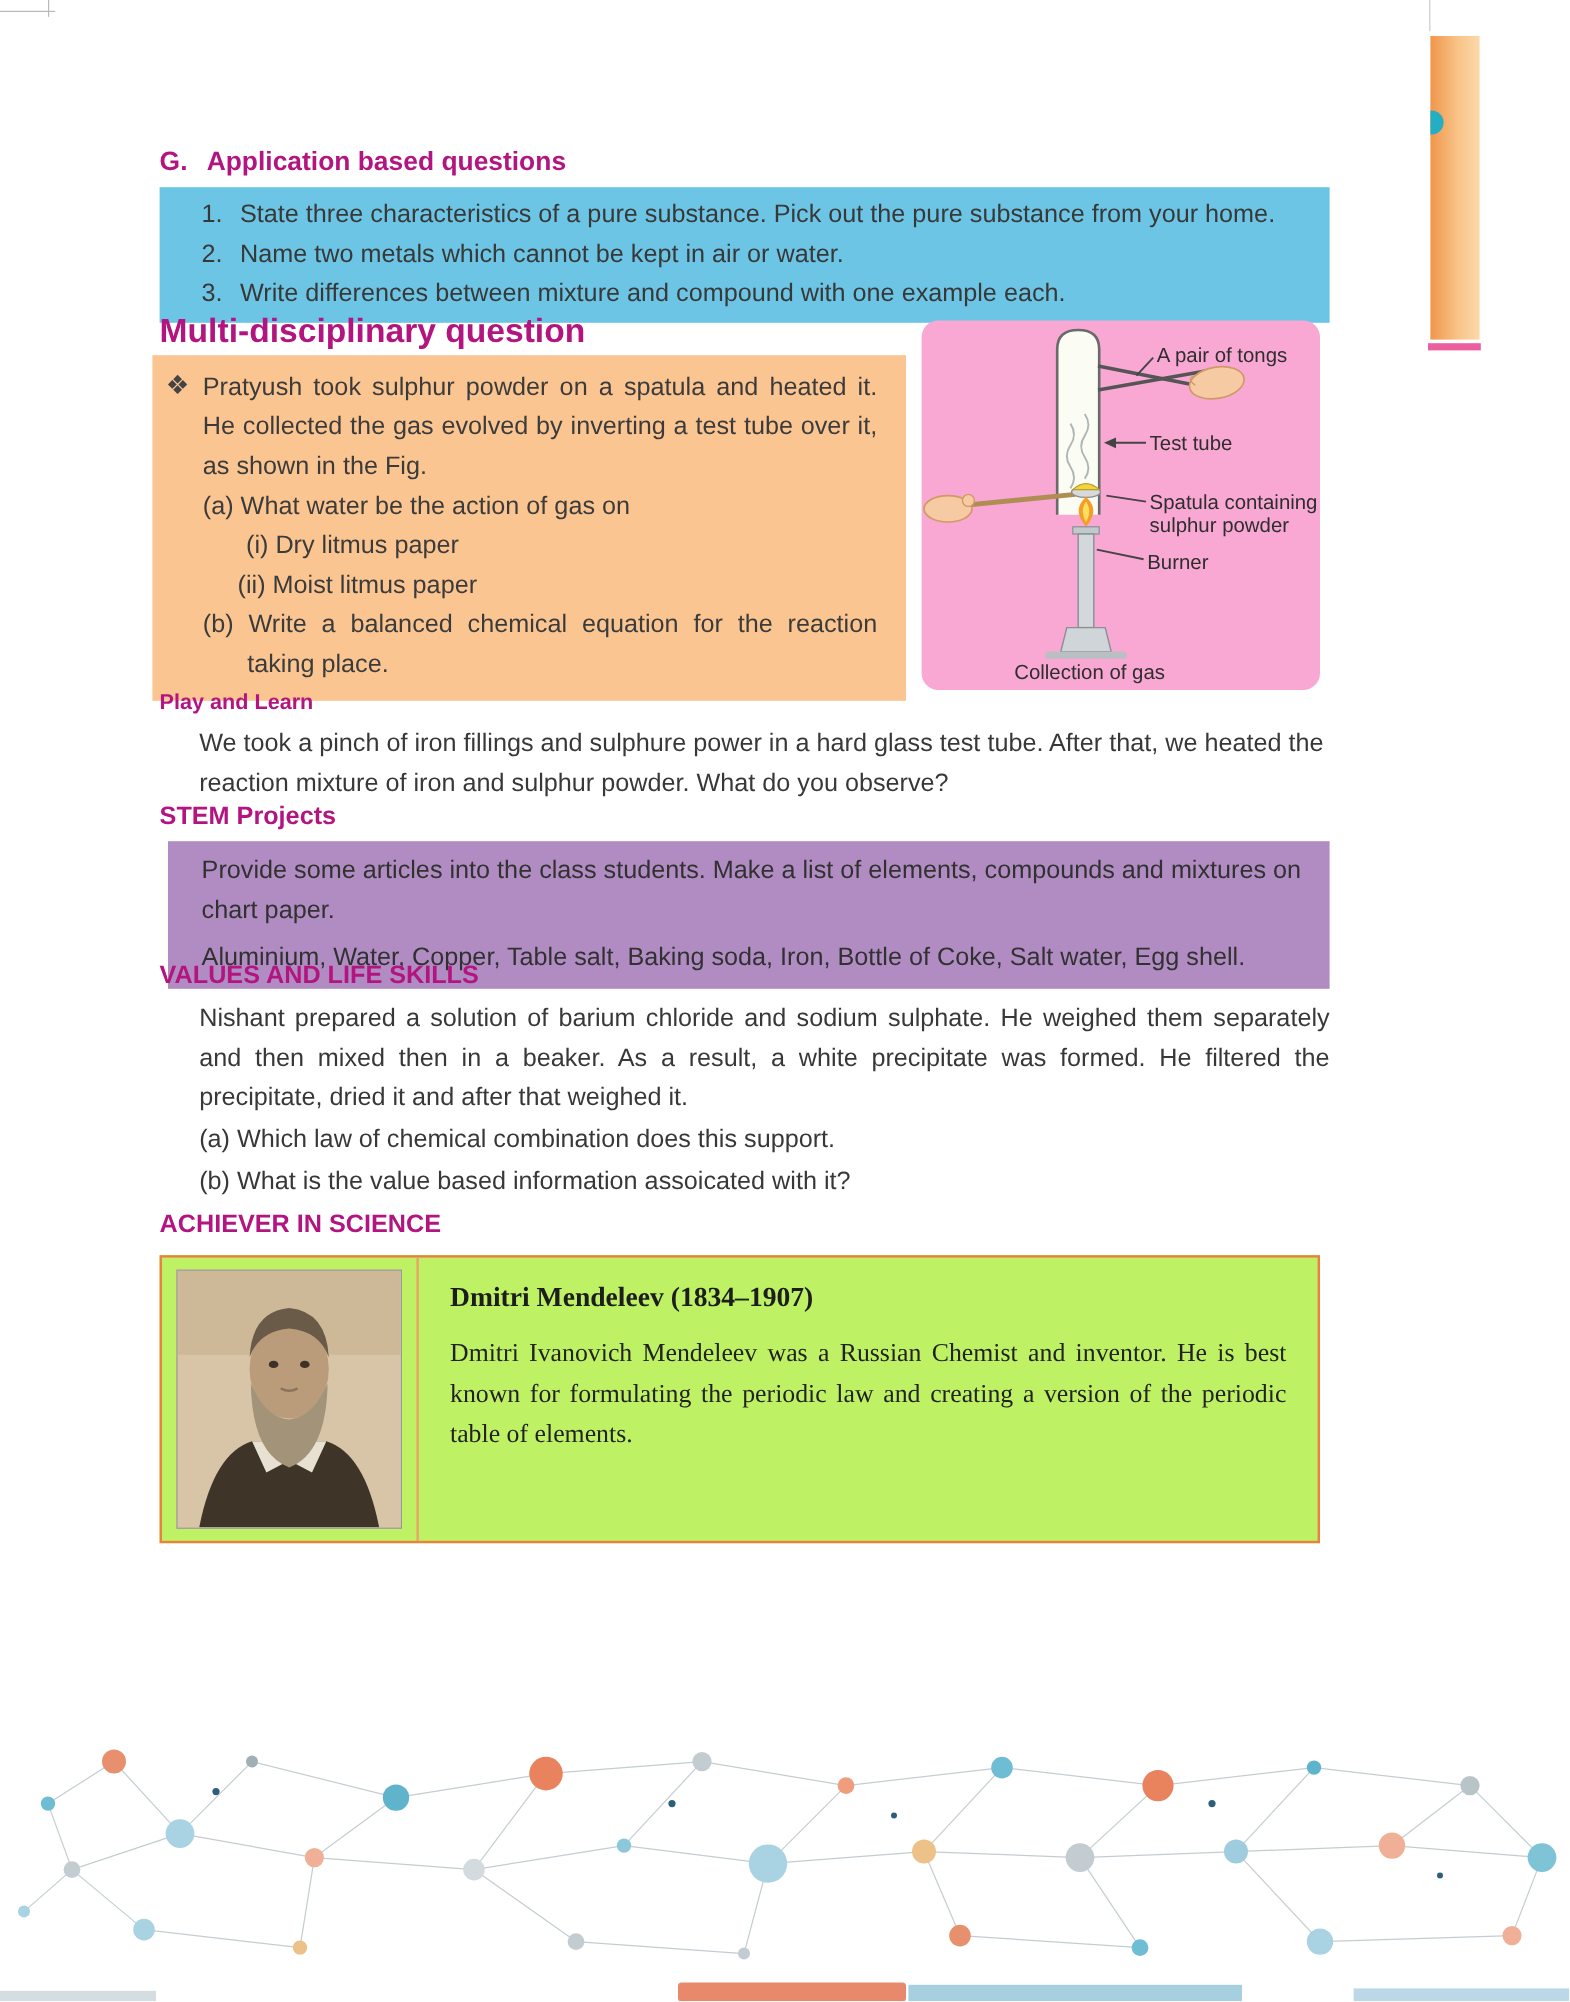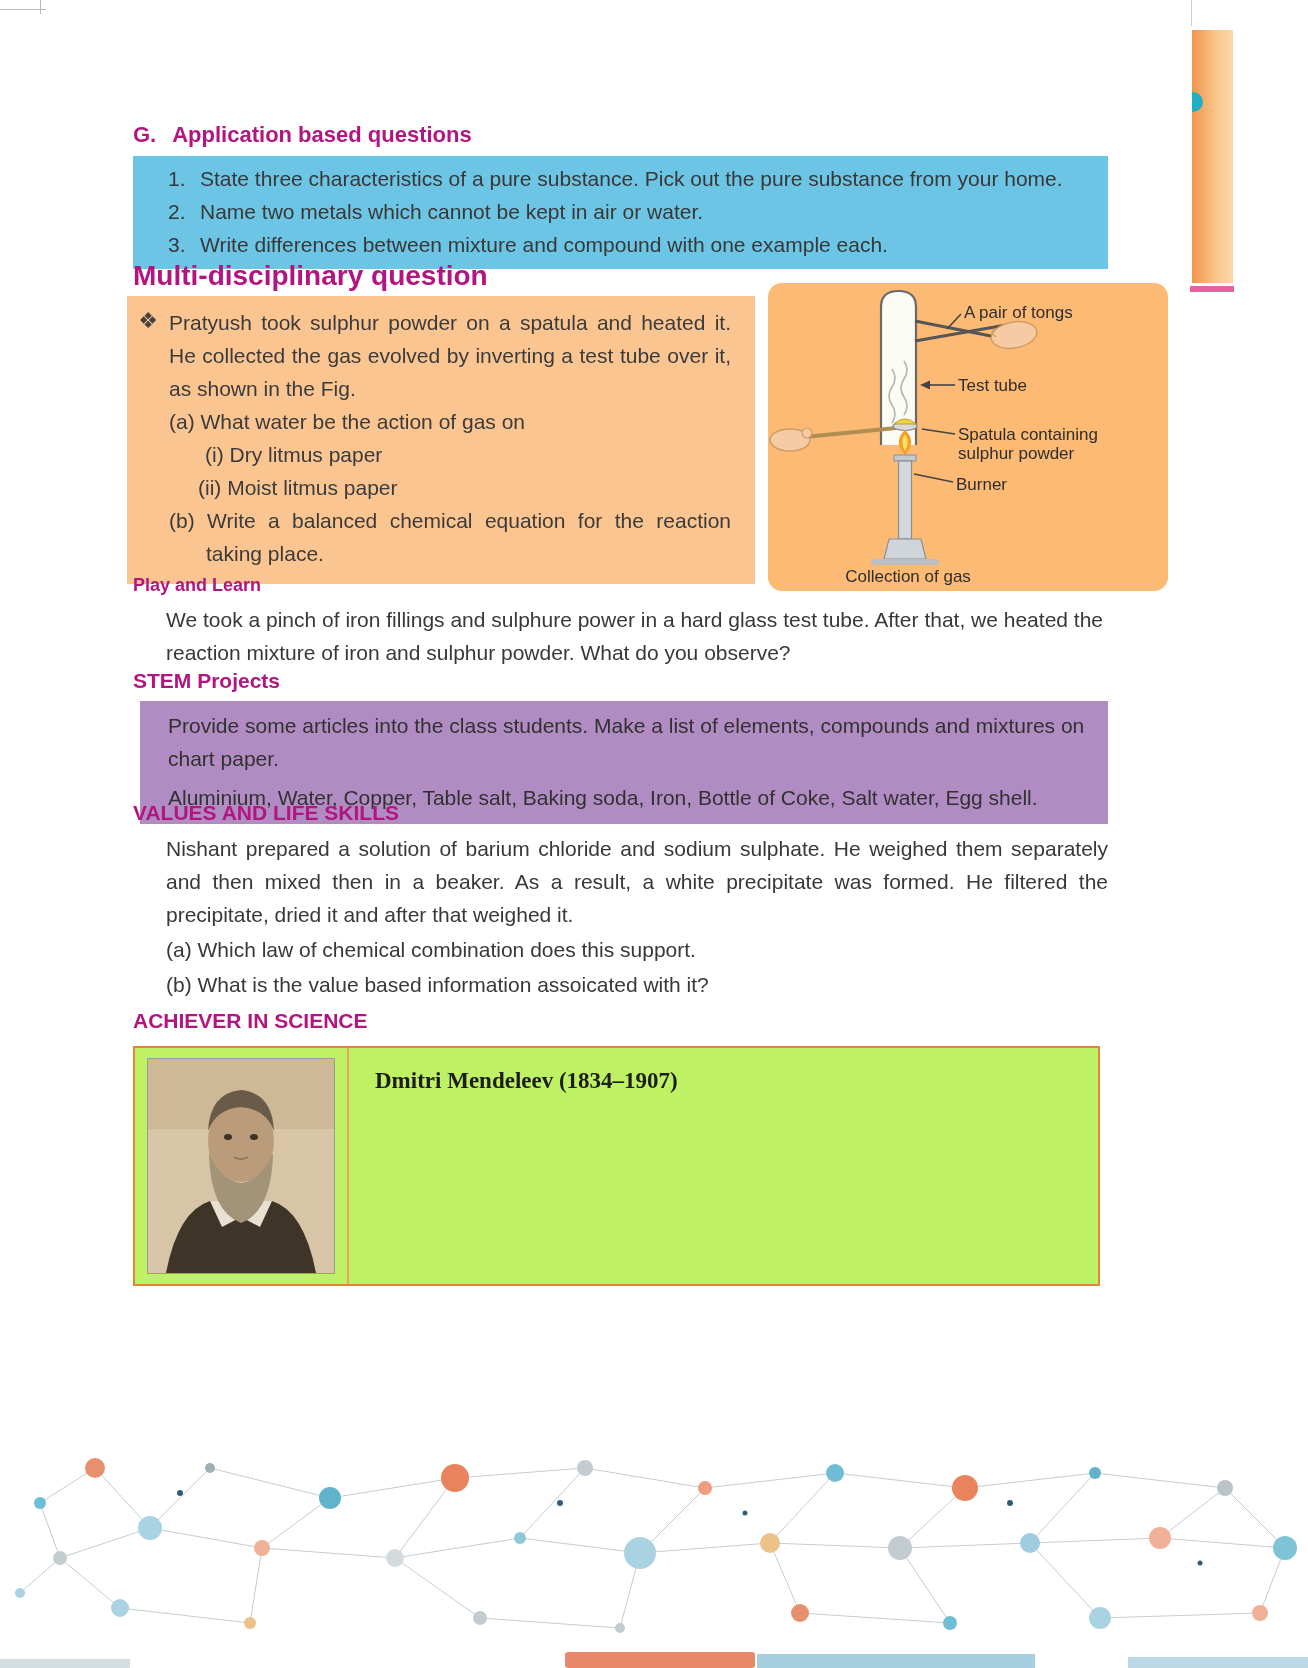--- a/index.html
+++ b/index.html
@@ -45,22 +45,22 @@
   .bullet-col { flex:0 0 42px; text-align:center; color:#444; font-size:22px; padding-top:2px; }
   .mtext { flex:1; padding-right:8px; }
   .mtext p { font-size:21px; line-height:33px; }
   .intro { text-align:justify; }
   .qai { padding-left:36px; }
   .qaii { padding-left:29px; }
   .qb { padding-left:37px; text-indent:-37px; text-align:justify; }
 
   
   .diagram {
-    position:absolute; left:635px; top:20px; width:400px; height:308px;
-    background:#fdba74; border-radius:14px;
+    position:absolute; left:635px; top:4px; width:332px; height:308px;
+    background:#f9a8d4; border-radius:14px;
   }
   .diagram svg { position:absolute; left:0; top:0; }
   .dlbl { position:absolute; font-size:17px; line-height:19px; color:#2e2e2e; white-space:nowrap; }
   .lbl-tongs { left:196px; top:20px; }
   .lbl-tube  { left:190px; top:93px; }
   .lbl-spatula { left:190px; top:142px; }
   .lbl-burner { left:188px; top:192px; }
   .lbl-collection { left:40px; top:284px; width:200px; text-align:center; white-space:normal; }
 
   
@@ -235,20 +235,21 @@
             <path d="M60 72 Q62 34 93 31 Q124 34 126 72 Q118 50 93 48 Q68 50 60 72 Z" fill="#6a5a48"></path>
             <path d="M61 94 Q62 152 93 164 Q124 152 125 94 Q113 122 93 124 Q73 122 61 94 Z" fill="#a39378"></path>
             <ellipse cx="80" cy="78" rx="4" ry="3" fill="#3c3228"></ellipse>
             <ellipse cx="106" cy="78" rx="4" ry="3" fill="#3c3228"></ellipse>
             <path d="M86 98 Q93 102 100 98" stroke="#8a755c" stroke-width="2" fill="none"></path>
           </svg>
         </div>
       </div>
       <div class="bio-cell">
         <div class="bio-name">Dmitri Mendeleev (1834–1907)</div>
+        <div class="bio-text">Dmitri Ivanovich Mendeleev was a Russian Chemist and inventor. He is best known for formulating the periodic law and creating a version of the periodic table of elements.</div>
       </div>
     </div>
   </div>
 
   <svg class="deco" width="1308" height="235" viewBox="0 0 1308 235">
     <g stroke="#b9c4c9" stroke-width="1" opacity="0.85">
       <line x1="40" y1="70" x2="95" y2="35"></line>
         <line x1="95" y1="35" x2="150" y2="95"></line>
       <line x1="60" y1="125" x2="150" y2="95"></line>
         <line x1="40" y1="70" x2="60" y2="125"></line>

